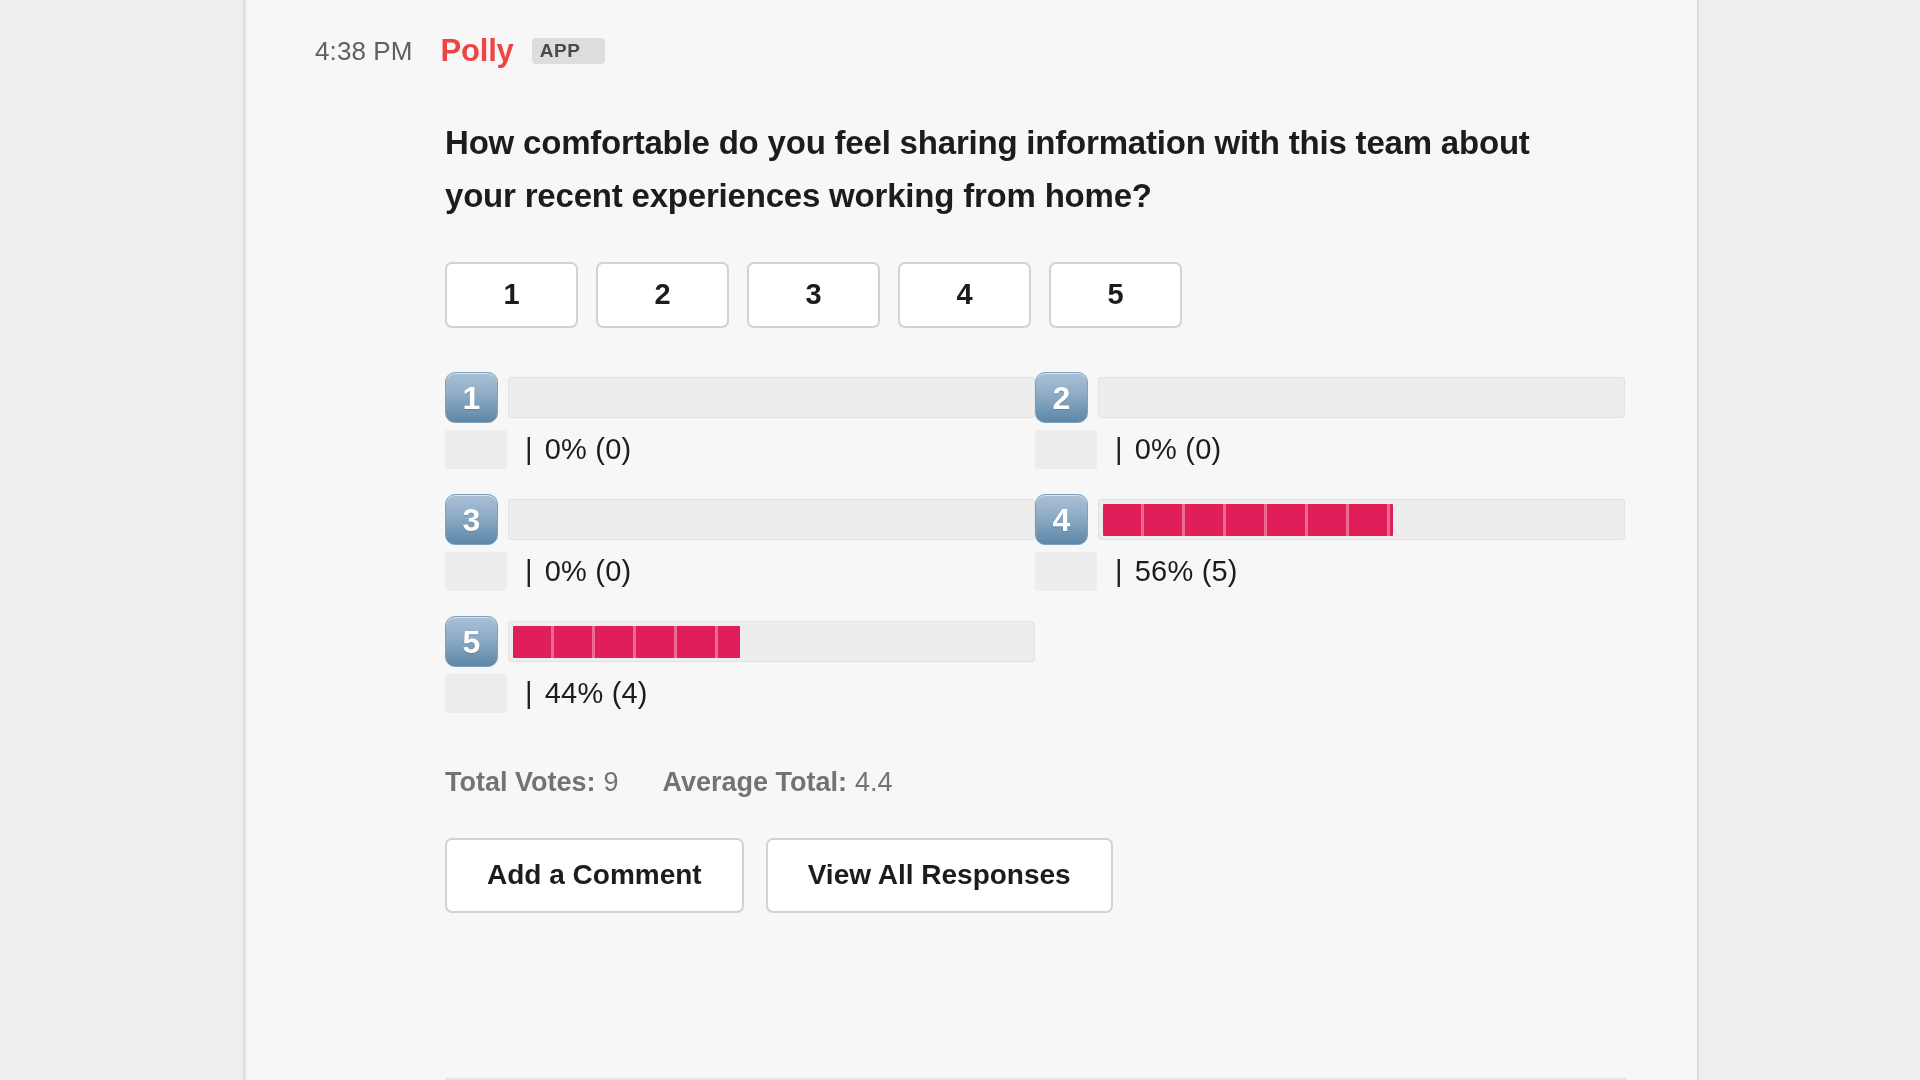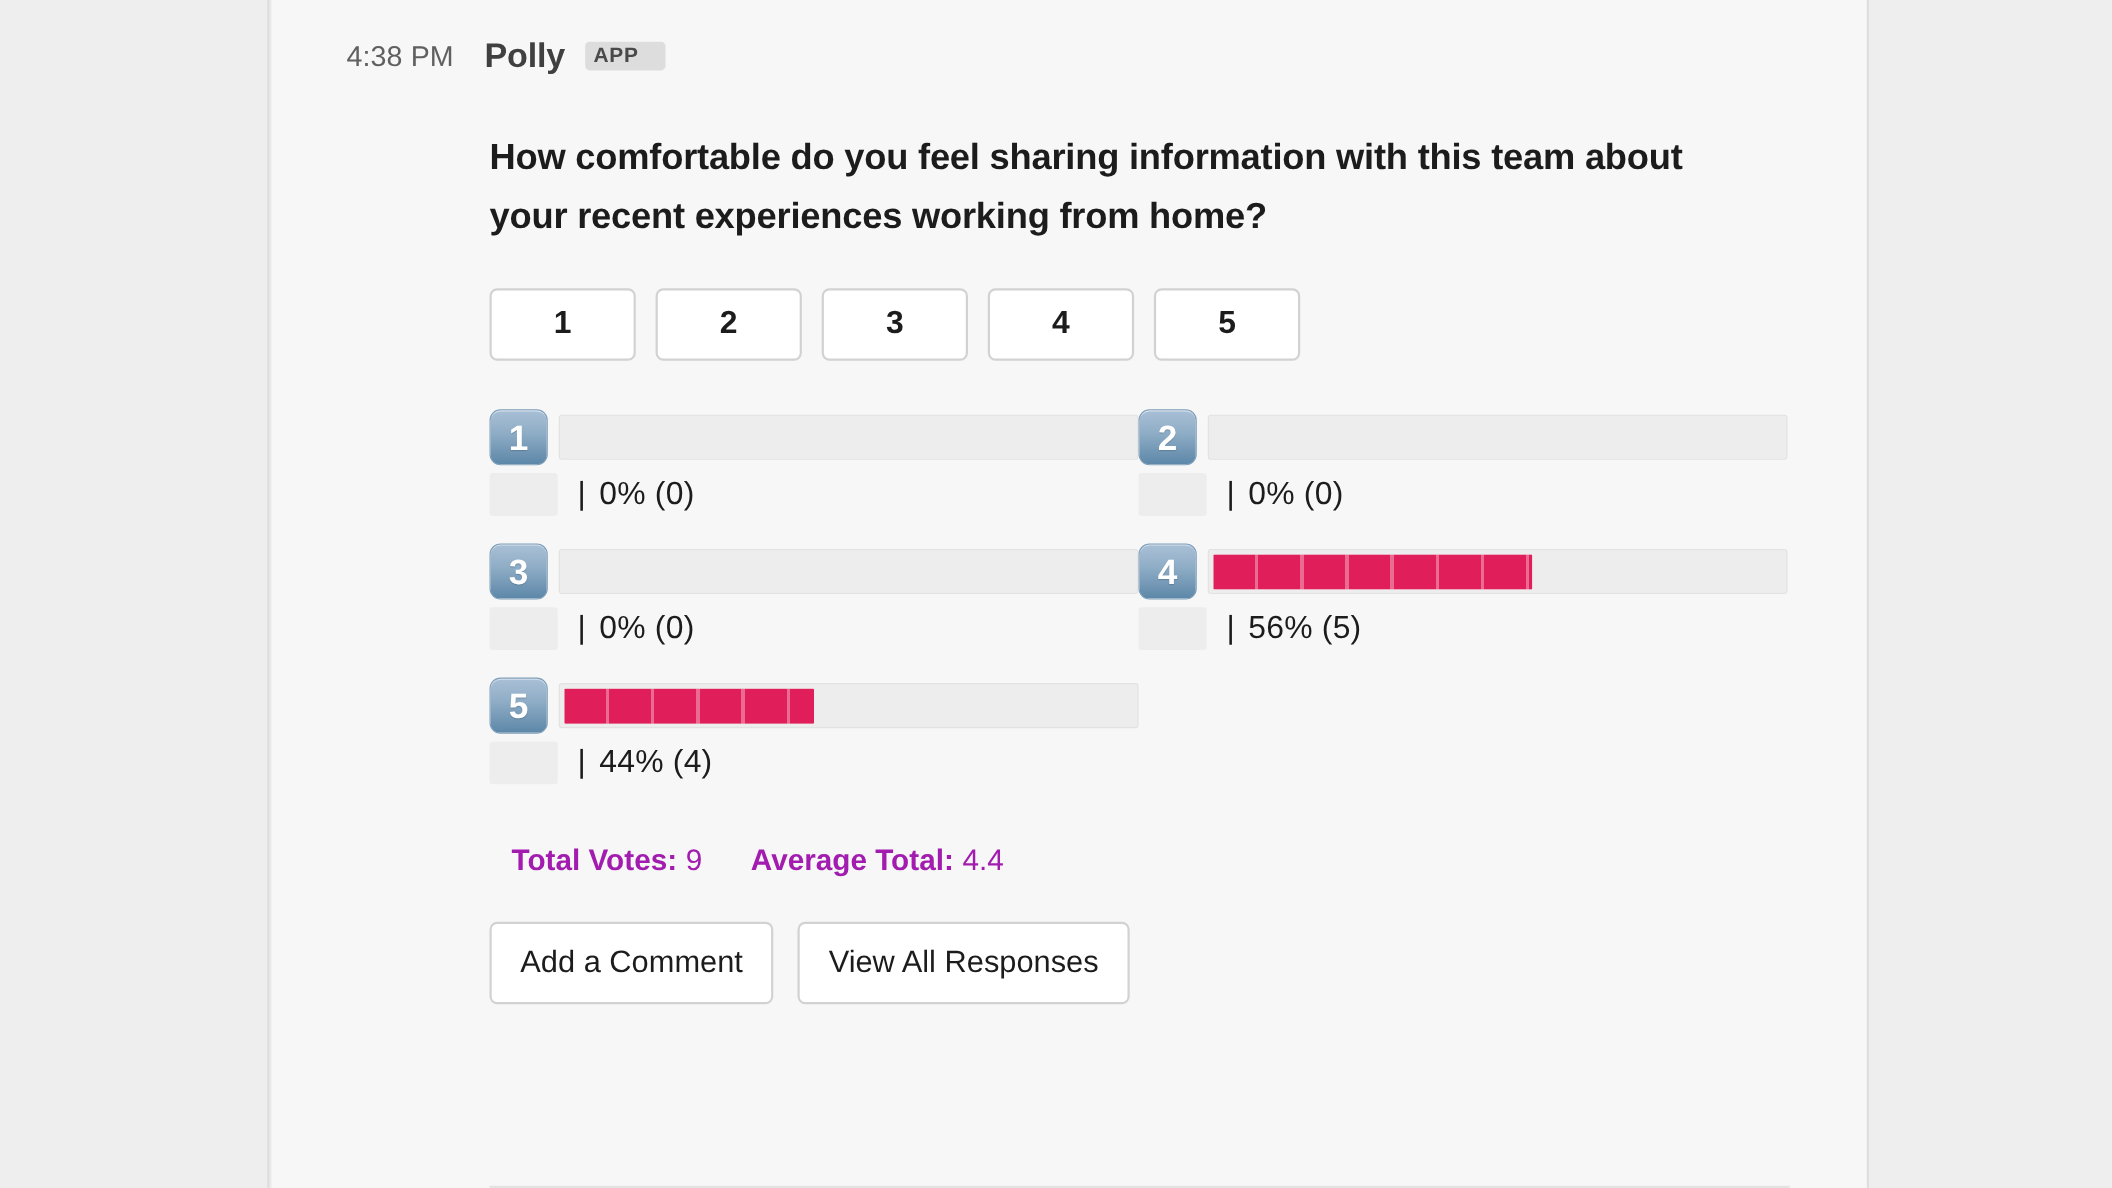--- a/index.html
+++ b/index.html
@@ -57,21 +57,21 @@
   }
   .msg-time {
     font-size: 26px;
     color: #616061;
     letter-spacing: 0.1px;
     margin-left: 68px;
   }
   .msg-author {
     font-size: 31px;
     font-weight: bold;
-    color: #404040;
+    color: #ef4444;
     margin-left: 28px;
     letter-spacing: -0.2px;
   }
   .app-badge {
     margin-left: 18px;
     background: #dddddd;
     color: #4a4a4a;
     font-size: 19px;
     font-weight: bold;
     letter-spacing: 0.6px;
@@ -201,47 +201,46 @@
   }
   .pipe {
     color: #1d1c1d;
     margin-right: 12px;
   }
 
   
   .totals {
     margin-top: 28px;
     font-size: 27px;
-    color: #a21caf;
+    color: #737373;
     display: flex;
     align-items: baseline;
     white-space: nowrap;
-    margin-left: 20px;
   }
   .totals .lbl { font-weight: bold; }
   .totals .val { font-weight: normal; margin-left: 8px; }
   .totals .gap { width: 44px; display: inline-block; }
 
   
   .actions {
     margin-top: 40px;
     display: flex;
     gap: 22px;
   }
   .act-btn {
     height: 75px;
-    padding: 0 26px;
+    padding: 0 40px;
     background: #ffffff;
     border: 2px solid #d2d2d2;
     border-radius: 7px;
     display: flex;
     align-items: center;
     justify-content: center;
     font-size: 28px;
-    font-weight: normal;
+    font-weight: bold;
     color: #1d1c1d;
     box-sizing: border-box;
     cursor: pointer;
     white-space: nowrap;
   }
 
   .bottom-rule {
     position: absolute;
     left: 198px;
     bottom: 0;

